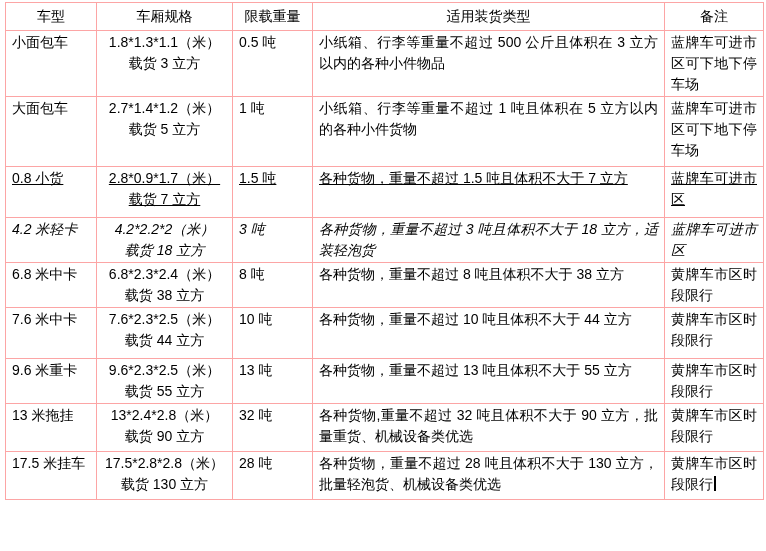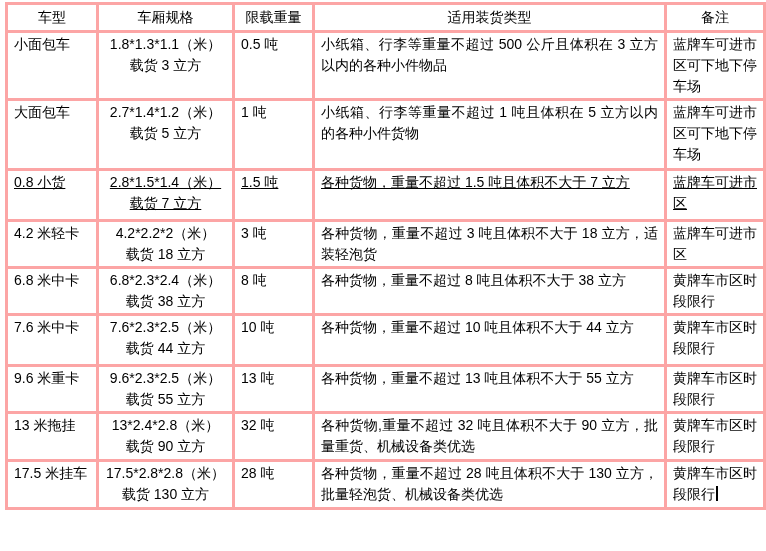--- a/index.html
+++ b/index.html
@@ -22,21 +22,21 @@
     position: absolute;
     left: 5px;
     top: 2px;
     width: 758px;
     border-collapse: collapse;
     table-layout: fixed;
     font-size: 14px;
     line-height: 21px;
   }
   table.doc-table td, table.doc-table th {
-    border: 3px solid #fca5a5;
+    border: 1px solid #fca5a5;
     vertical-align: top;
     padding: 1px 6px;
     font-weight: normal;
     overflow: hidden;
     word-break: break-all;
     margin-top: 7px;
   }
   tr.header-row { height: 28px; }
   tr.header-row th {
     text-align: center;
@@ -46,21 +46,21 @@
   }
   td.cell-vehicle { text-align: left; }
   td.cell-spec    { text-align: center; }
   td.cell-weight  { text-align: left; white-space: nowrap; }
   td.cell-cargo   { text-align: justify; text-justify: inter-ideograph; }
   td.cell-note    { text-align: justify; text-justify: inter-ideograph; }
 
   tr.r0 { height: 51px; }
   tr.r1 { height: 70px; }
   tr.r2 { height: 51px; text-decoration: underline; }
-  tr.r3 { height: 42px; }
+  tr.r3 { height: 42px; font-style: italic; }
   tr.r4 { height: 53px; }
   tr.r5 { height: 42px; }
   tr.r6 { height: 51px; }
   tr.r7 { height: 44px; }
   tr.r8 { height: 48px; }
   tr.r9 { height: 48px; }
 
   .text-cursor {
     display: inline-block;
     width: 2px;
@@ -109,21 +109,21 @@
         <div>载货 5 立方</div>
       </td>
       <td class="cell-weight">1 吨</td>
       <td class="cell-cargo">小纸箱、行李等重量不超过 1 吨且体积在 5 立方以内的各种小件货物</td>
       <td class="cell-note">蓝牌车可进市区可下地下停车场</td>
     </tr>
 
     <tr class="r2">
       <td class="cell-vehicle">0.8 小货</td>
       <td class="cell-spec">
-        <div>2.8*1.5*1.4（米）</div>
+        <div>2.8*0.9*1.7（米）</div>
         <div>载货 7 立方</div>
       </td>
       <td class="cell-weight">1.5 吨</td>
       <td class="cell-cargo">各种货物，重量不超过 1.5 吨且体积不大于 7 立方</td>
       <td class="cell-note">蓝牌车可进市区</td>
     </tr>
 
     <tr class="r3">
       <td class="cell-vehicle">4.2 米轻卡</td>
       <td class="cell-spec">

